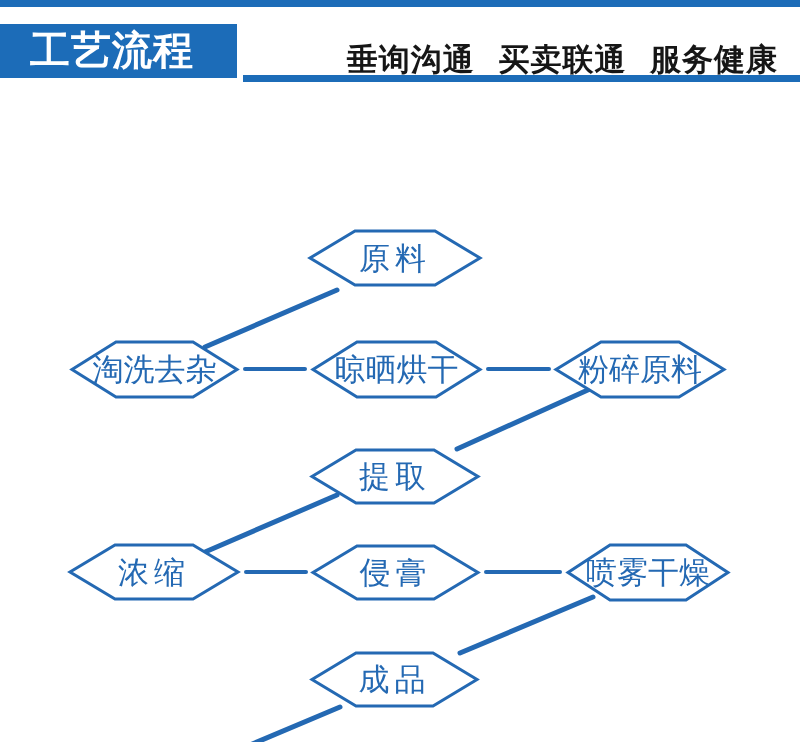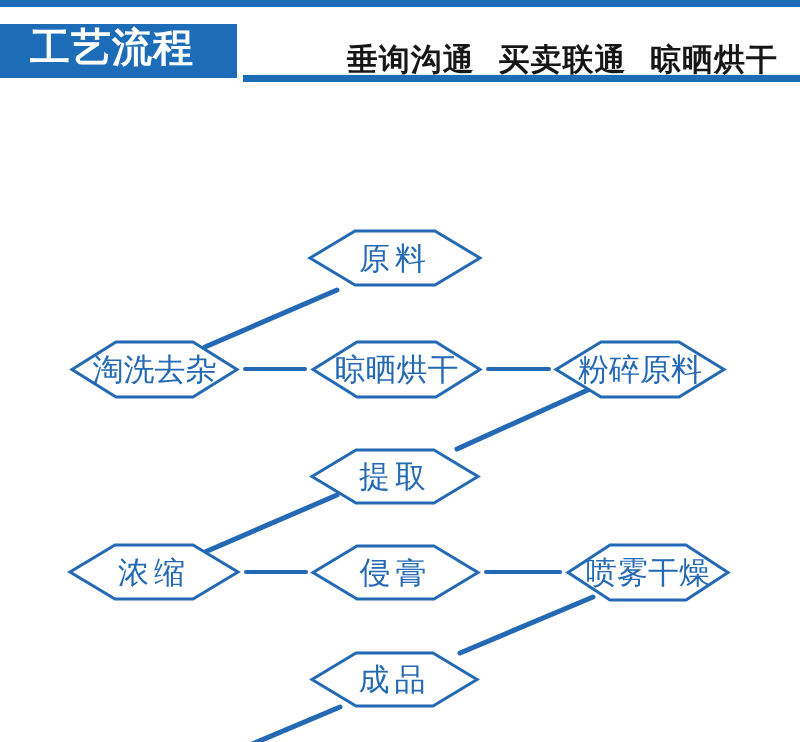--- a/index.html
+++ b/index.html
@@ -7,21 +7,21 @@
     position:relative;width:800px;height:742px;background:#ffffff;overflow:hidden;
     font-family:"Liberation Sans","DejaVu Sans",sans-serif;
   }
   .top-bar{position:absolute;left:0;top:0;width:800px;height:7px;}
   .title-block{
     position:absolute;left:0;top:24px;width:237px;height:54px;
     display:flex;align-items:center;padding-left:30px;box-sizing:border-box;
   }
   .title-block span{
     color:#ffffff;font-size:40px;font-weight:bold;letter-spacing:1px;line-height:1;
-    font-family:Liberation Mono, monospace;
+    font-family:Liberation Serif, serif;
   }
   .slogan{
     position:absolute;right:22px;top:43px;height:34px;line-height:34px;
     font-size:31px;font-weight:bold;letter-spacing:1px;word-spacing:14px;
     color:#161616;white-space:nowrap;
   }
   .header-rule{position:absolute;left:243px;top:75px;width:557px;height:7px;}
   #flow{position:absolute;left:0;top:100px;}
   #flow text{
     font-family:"Liberation Sans","DejaVu Sans",sans-serif;
@@ -29,21 +29,21 @@
   }
 </style>
 </head>
 <body>
 
 <div class="page">
   <div class="top-bar" style="background: rgb(28, 108, 184);"></div>
   <div class="title-block" style="background: rgb(28, 108, 184);">
     <span>工艺流程</span>
   </div>
-  <div class="slogan" style="color: rgb(22, 22, 22);">垂询沟通 买卖联通 晾晒烘干</div>
+  <div class="slogan" style="color: rgb(22, 22, 22);">垂询沟通 买卖联通 服务健康</div>
   <div class="header-rule" style="background: rgb(28, 108, 184);"></div>
   <svg id="flow" width="800" height="642" viewBox="0 100 800 642">
       <line x1="245" y1="369" x2="305" y2="369" stroke="#2469b3" stroke-width="4" stroke-linecap="round"></line>
       <line x1="488" y1="369" x2="549" y2="369" stroke="#2469b3" stroke-width="4" stroke-linecap="round"></line>
       <line x1="246" y1="572" x2="306" y2="572" stroke="#2469b3" stroke-width="4" stroke-linecap="round"></line>
       <line x1="486" y1="572" x2="560" y2="572" stroke="#2469b3" stroke-width="4" stroke-linecap="round"></line>
       <line x1="245" y1="787" x2="307" y2="787" stroke="#2469b3" stroke-width="4" stroke-linecap="round"></line>
       <line x1="486" y1="787" x2="550" y2="787" stroke="#2469b3" stroke-width="4" stroke-linecap="round"></line>
       <line x1="205" y1="347" x2="337" y2="290" stroke="#2469b3" stroke-width="5" stroke-linecap="round"></line>
       <line x1="457" y1="449" x2="590" y2="389" stroke="#2469b3" stroke-width="5" stroke-linecap="round"></line>

